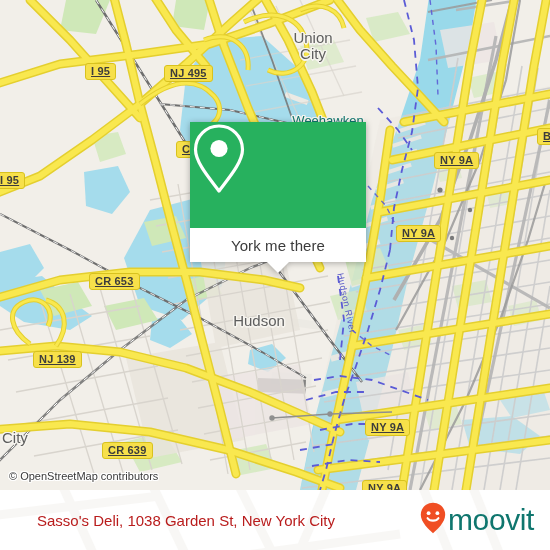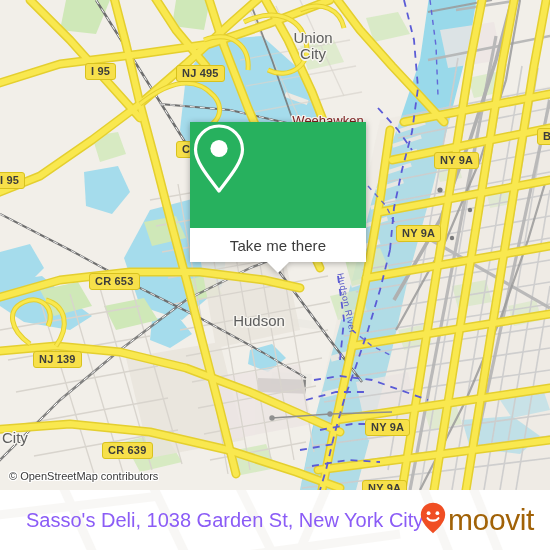--- a/index.html
+++ b/index.html
@@ -15,21 +15,21 @@
   #map {
     position: absolute; left: 0; top: 0;
     width: 550px; height: 490px;
     overflow: hidden;
     background: #f2efe9;
   }
   #map svg { position: absolute; left: 0; top: 0; display: block; }
 
   .map-label {
     position: absolute;
-    color: #7f1d1d;
+    color: #0f766e;
     font-size: 13px;
     font-weight: 400;
     text-align: center;
     line-height: 1.05;
     white-space: pre-line;
     text-shadow:
       1.5px 0 #f6f4ef, -1.5px 0 #f6f4ef, 0 1.5px #f6f4ef, 0 -1.5px #f6f4ef,
       1px 1px #f6f4ef, -1px -1px #f6f4ef, 1px -1px #f6f4ef, -1px 1px #f6f4ef;
     pointer-events: none;
   }
@@ -51,20 +51,21 @@
     background: #f7e04a;
     border: 1.5px solid #d8c21e;
     border-radius: 3px;
     color: #3c3c3c;
     font-size: 11px;
     font-weight: 700;
     padding: 1px 5px 2px 5px;
     letter-spacing: .2px;
     white-space: nowrap;
     line-height: 12px;
+    text-decoration: underline;
   }
 
   
   #attribution {
     position: absolute;
     left: 9px; top: 470px;
     font-size: 11px;
     color: #3a3a3a;
     text-shadow: 1px 0 #fff, -1px 0 #fff, 0 1px #fff, 0 -1px #fff,
                  1px 1px #fff, -1px -1px #fff, 1px -1px #fff, -1px 1px #fff;
@@ -105,34 +106,34 @@
   #footer {
     position: absolute; left: 0; top: 490px;
     width: 550px; height: 60px;
     background: #ffffff;
     display: flex; align-items: center;
     overflow: hidden;
   }
   #footer-watermark { position: absolute; left:0; top:0; opacity: .55; }
   #footer-title {
     position: relative;
-    margin-left: 26px;
-    font-size: 20px;
-    color: #8b5cf6;
+    margin-left: 37px;
+    font-size: 15px;
+    color: #b91c1c;
     z-index: 2;
     white-space: nowrap;
   }
   #brand {
     position: absolute; right: 16px; top: 50%;
     transform: translateY(-50%);
     display: flex; align-items: center; gap: 2px;
     z-index: 2;
   }
   #brand-name {
-    font-size: 30px; color: #a16207; font-weight: 400;
+    font-size: 30px; color: #0f766e; font-weight: 400;
     letter-spacing: -.4px; line-height: 30px;
   }
 </style>
 </head>
 <body>
 
 <div id="app">
 
   <div id="map">
 
@@ -422,21 +423,21 @@
 
     <div class="map-label" style="left:285px; top:114px; width:86px;">Weehawken</div>
 
     <div class="map-label big" style="left:223px; top:313px; width:72px;">Hudson</div>
 
     <div class="map-label big" style="left:2px; top:430px; width:50px; text-align:left;">City</div>
 
     <div class="river-label" style="left:345px; top:272px; transform:rotate(78deg);">Hudson River</div>
 
     <div class="shield" style="left:85px;  top:63px;">I 95</div>
-    <div class="shield" style="left:176px; top:65px;text-align:right;">NJ 495</div>
+    <div class="shield" style="left:164px; top:65px;text-align:right;">NJ 495</div>
     <div class="shield" style="left:-6px;  top:172px;">I 95</div>
     <div class="shield" style="left:176px; top:141px;">C</div>
     <div class="shield" style="left:68px;  top:273px;margin-left:21px;">CR 653</div>
     <div class="shield" style="left:33px;  top:351px;">NJ 139</div>
     <div class="shield" style="left:102px; top:434px;margin-top:8px;">CR 639</div>
     <div class="shield" style="left:434px; top:152px;">NY 9A</div>
     <div class="shield" style="left:396px; top:225px;">NY 9A</div>
     <div class="shield" style="left:365px; top:419px;">NY 9A</div>
     <div class="shield" style="left:362px; top:480px;">NY 9A</div>
     <div class="shield" style="left:537px; top:128px;">B</div>
@@ -446,21 +447,21 @@
     <div id="callout">
       <div id="callout-head">
         <span>
           <svg width="58" height="74" viewBox="0 0 58 74" aria-hidden="true">
             <path d="M29 4 C16 4 5.5 14.5 5.5 27.5 C5.5 41 21 58 29 69 C37 58 52.5 41 52.5 27.5 C52.5 14.5 42 4 29 4 Z" fill="none" stroke="#ffffff" stroke-width="3.2" stroke-linejoin="round"></path>
             <circle cx="29" cy="26.5" r="8.6" fill="#ffffff"></circle>
           </svg>
         </span>
       </div>
       <div id="callout-foot">
-        <span>Take me there</span>
+        <span>York me there</span>
       </div>
       <div id="callout-tail"></div>
     </div>
 
   </div>
 
   <div id="footer">
 
     <svg id="footer-watermark" width="550" height="60" viewBox="0 0 550 60">
       <rect width="550" height="60" fill="#ffffff"></rect>

